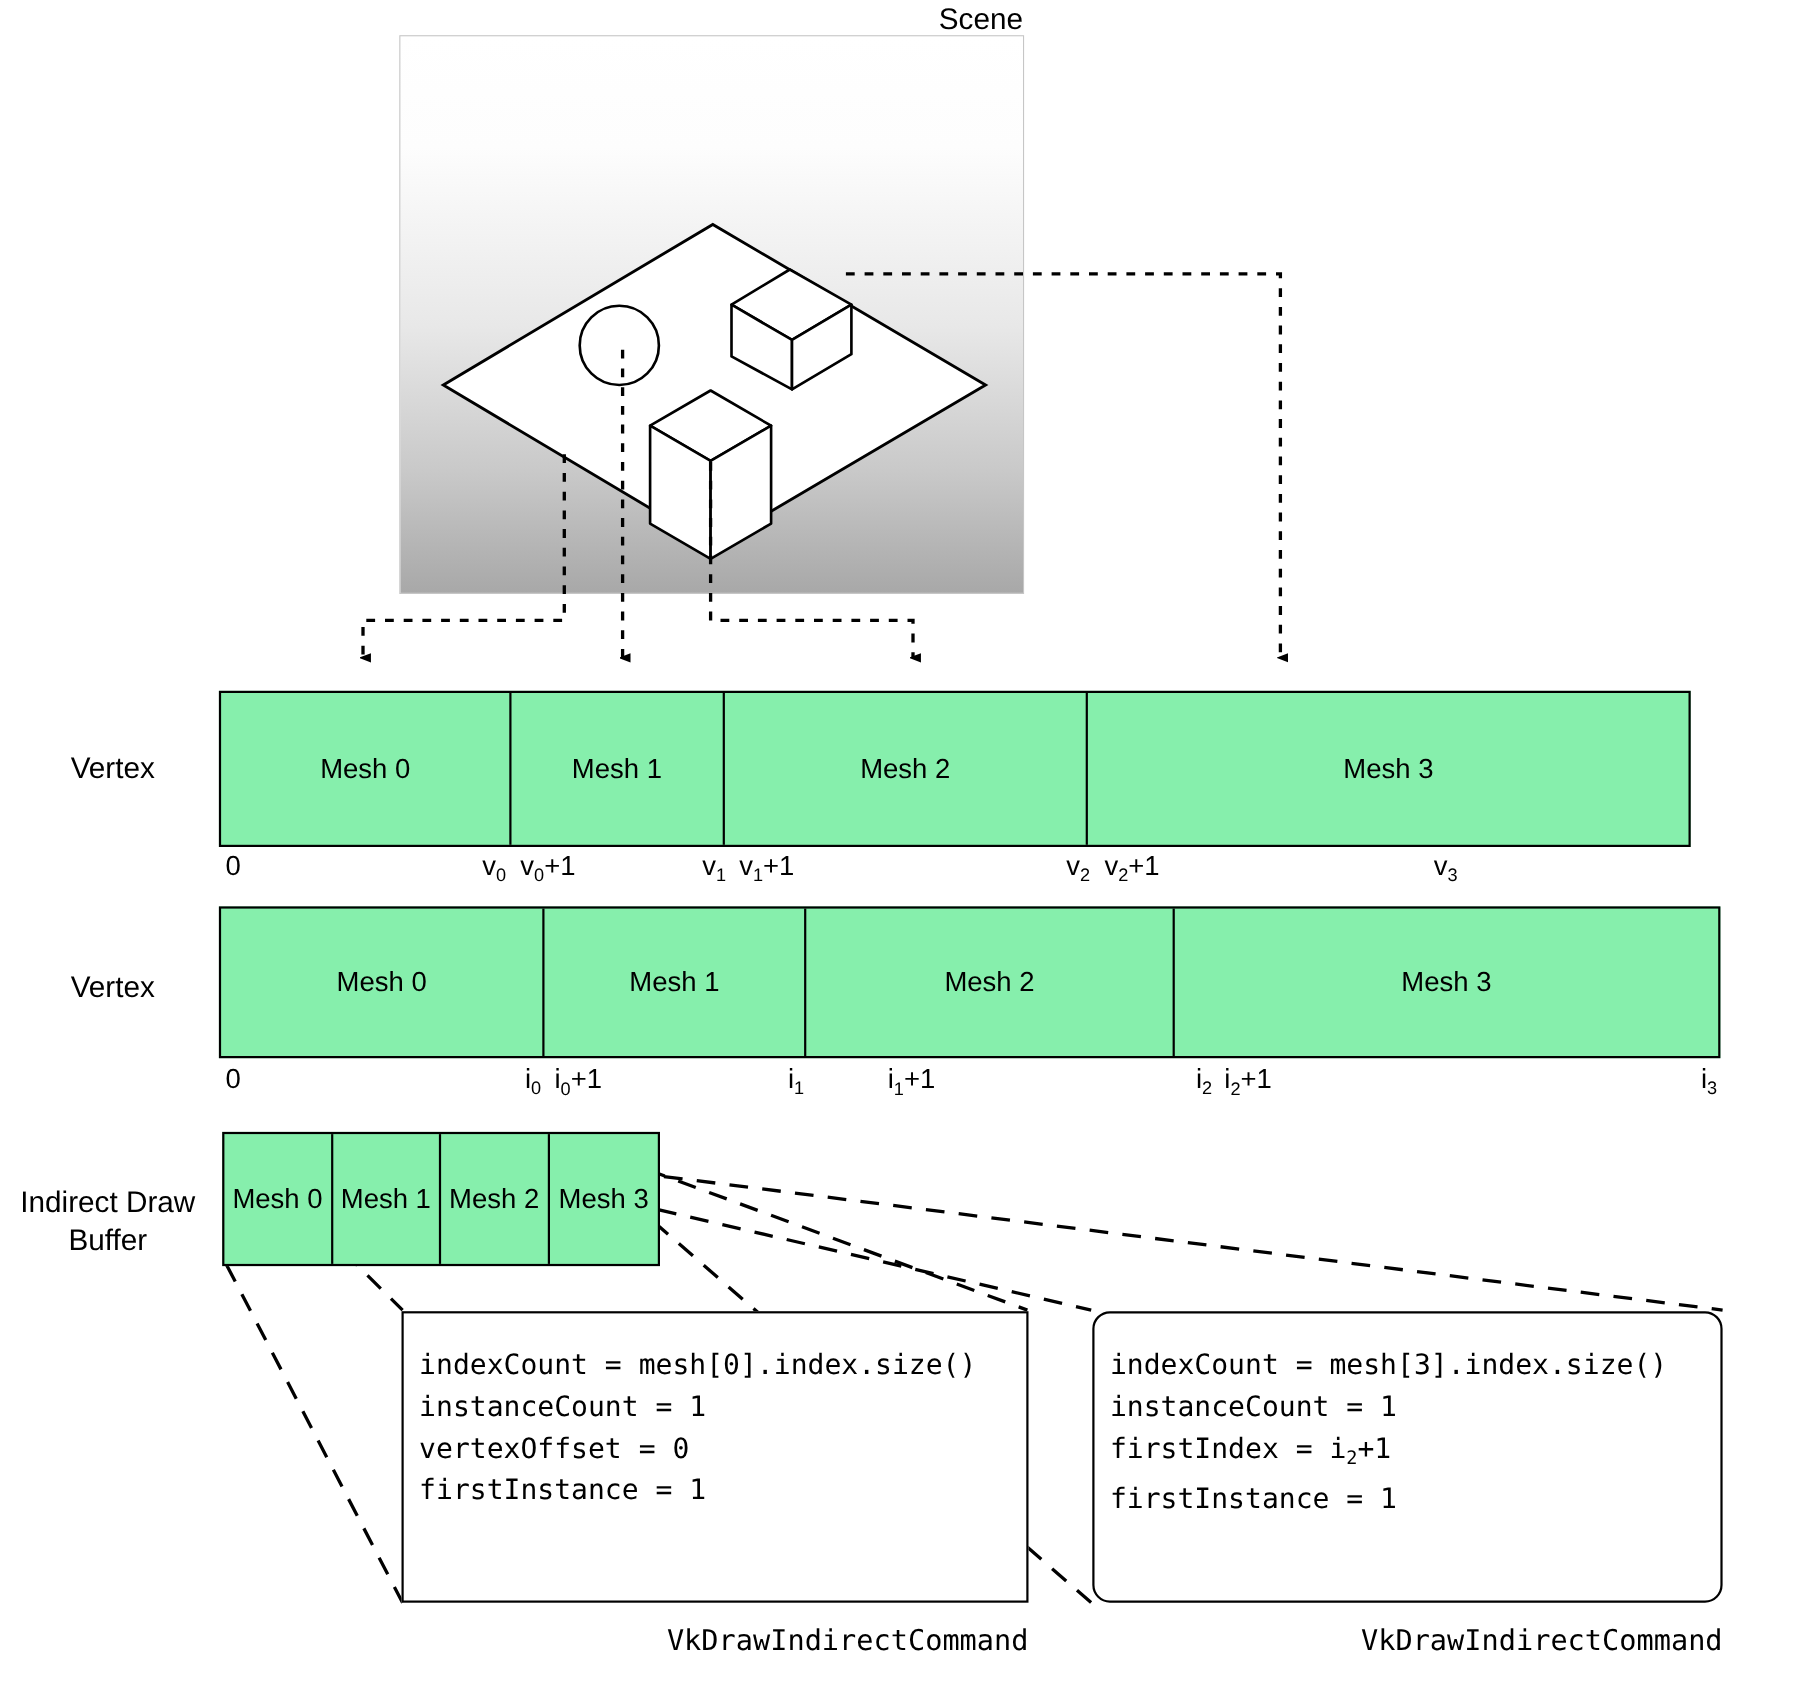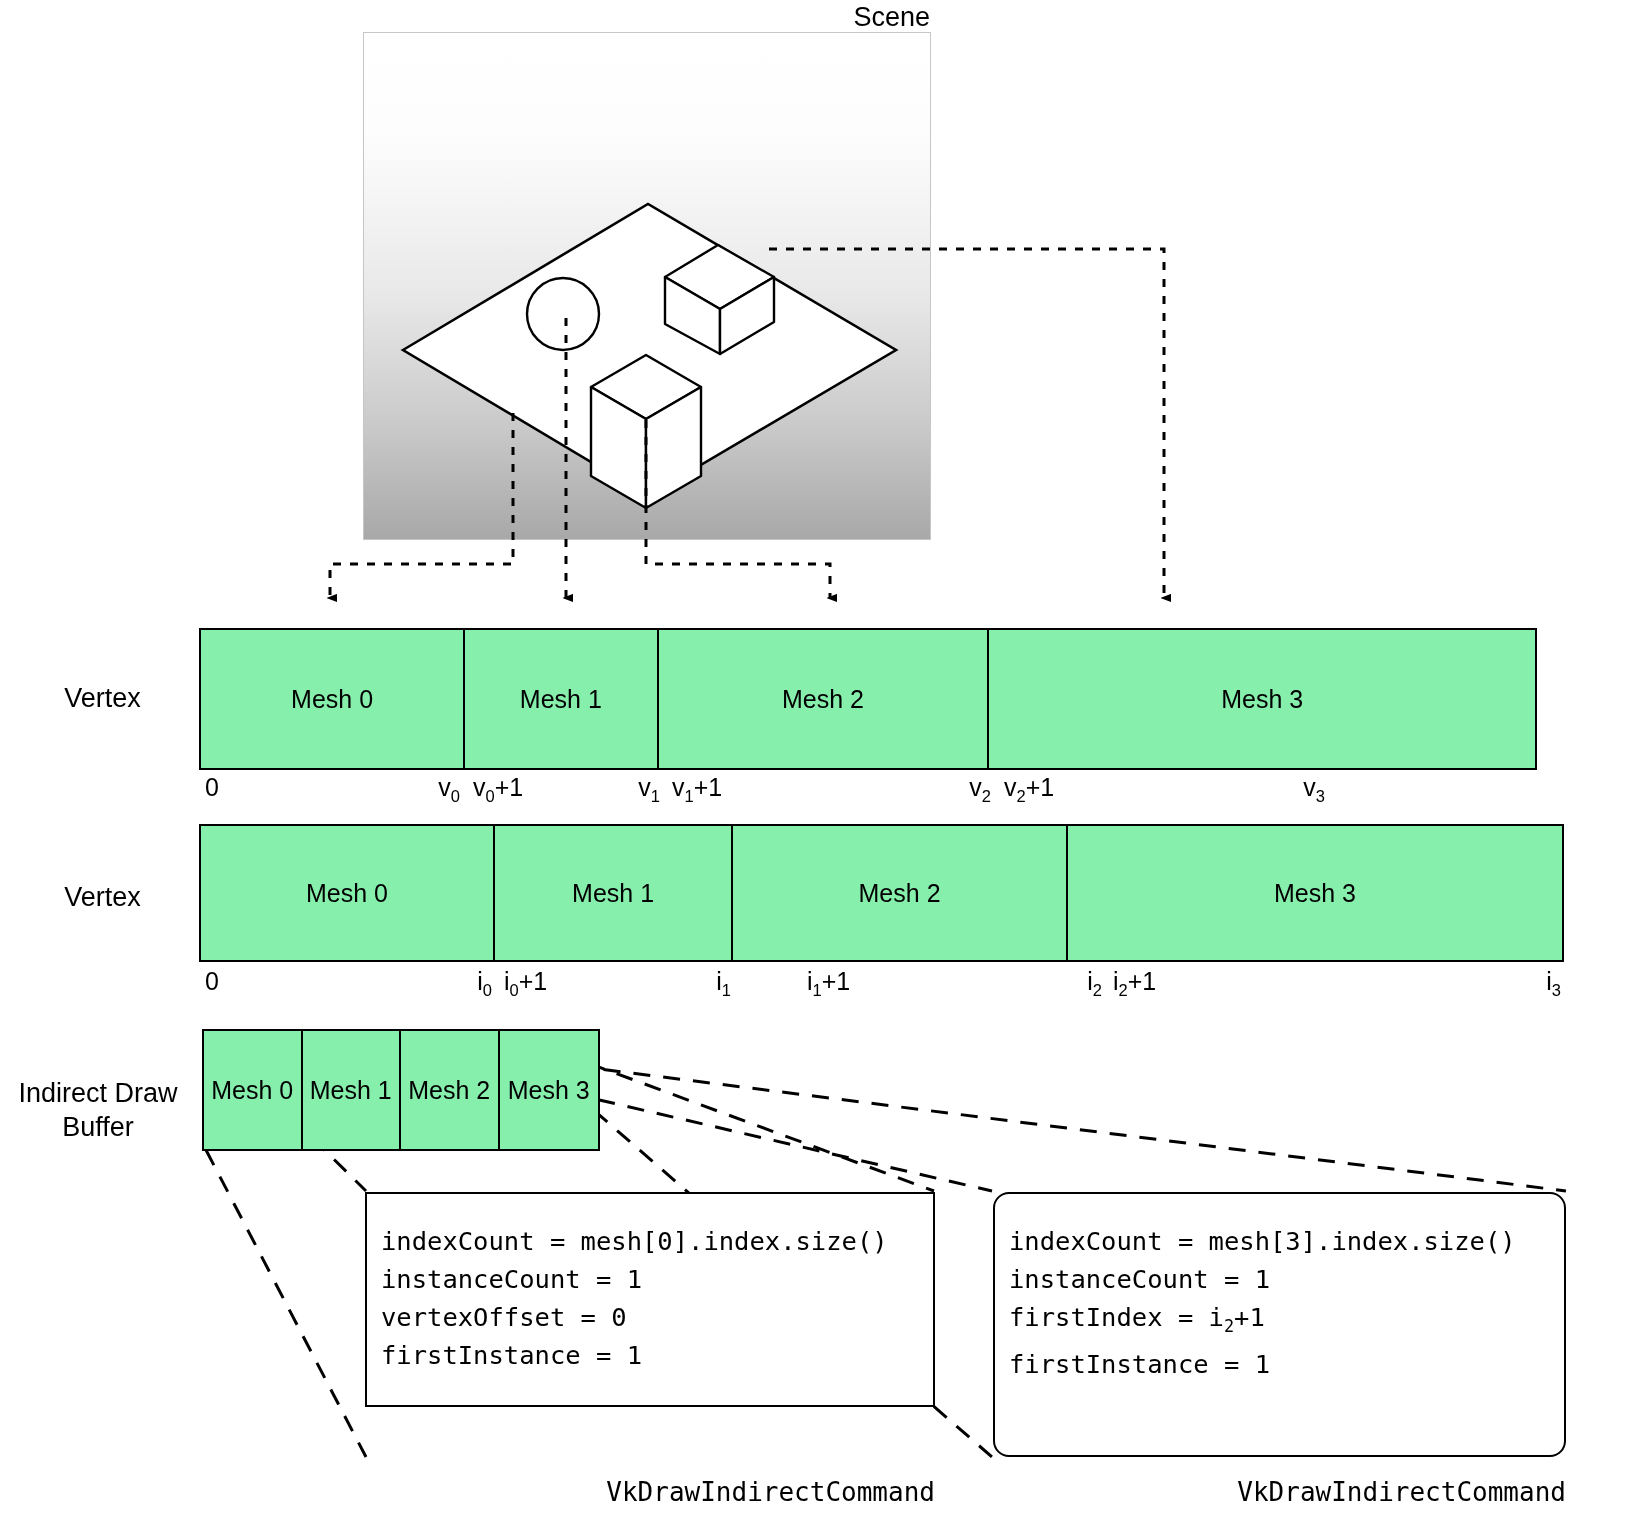--- a/index.html
+++ b/index.html
@@ -81,21 +81,21 @@
   
   .cmd-box {
     box-sizing: border-box;
     border: 2.5px solid #000000;
     background: #ffffff;
     font-family: "DejaVu Sans Mono", monospace;
     font-size: 25.5px;
     line-height: 38px;
     padding: 28px 0 0 14px;
   }
-  #cmd-box-0 { left: 365px; top: 1192px; width: 570px; height: 215px; }
+  #cmd-box-0 { left: 365px; top: 1192px; width: 570px; height: 265px; }
   #cmd-box-3 { left: 993px; top: 1192px; width: 573px; height: 265px; border-radius: 16px; }
   .cmd-caption {
     font-family: "DejaVu Sans Mono", monospace;
     font-size: 26px;
     text-align: right;
   }
   #cmd-caption-0 { left: 365px; top: 1477px; width: 570px; }
   #cmd-caption-3 { left: 993px; top: 1477px; width: 573px; }
 
   

